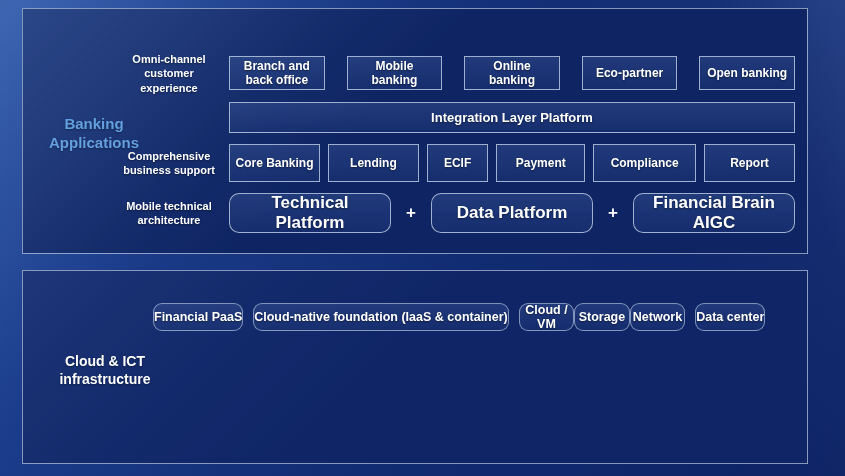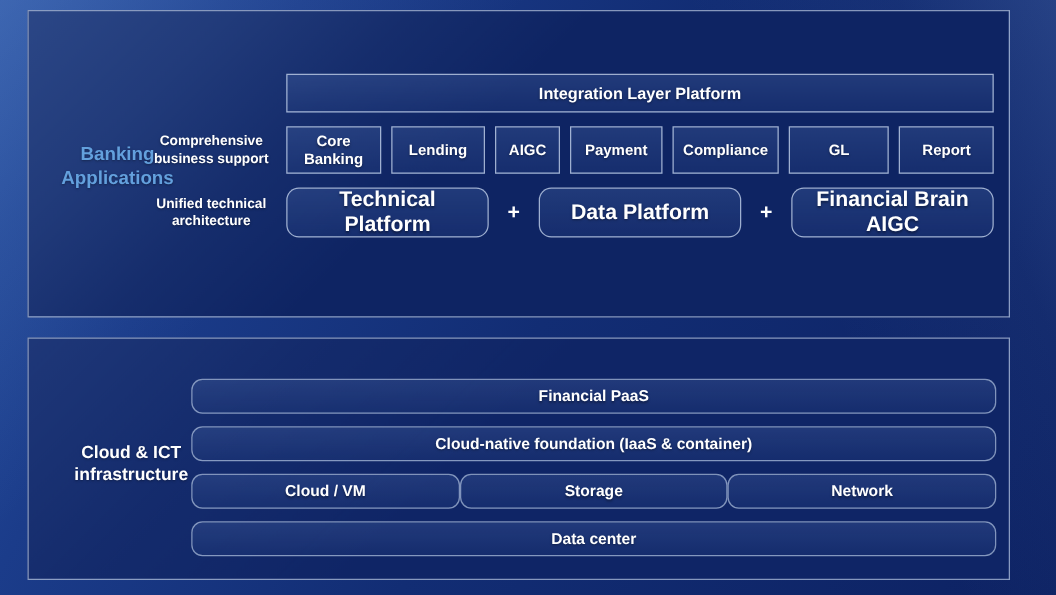--- a/index.html
+++ b/index.html
@@ -57,21 +57,21 @@
   .h-channel{height:34px;}
   .h-integration{height:31px;}
   .h-core{height:38px;}
   .h-arch{height:40px;}
   .box-integration{font-size:13px;}
   .box-arch{font-size:17px;border-radius:10px;}
   .plus{
     flex:0 0 40px;display:flex;align-items:center;justify-content:center;
     font-size:17px;font-weight:bold;color:#fff;
   }
-  .pills{position:absolute;left:130px;right:10px;top:32px;display:flex;flex-direction:column;gap:10px;}
+  .pills{position:absolute;left:130px;right:10px;top:32px;display:flex;gap:10px;}
   .pill{
     height:28px;border-radius:9px;box-sizing:border-box;
     display:flex;align-items:center;justify-content:center;
     border:1px solid rgba(205,220,242,0.58);
     background:linear-gradient(180deg, rgba(86,118,182,0.26), rgba(46,74,140,0.22));
     font-size:12.5px;font-weight:bold;text-align:center;
     text-shadow:0 1px 2px rgba(0,0,0,0.4);
   }
   .pill-row{display:flex;gap:0;}
   .pill-row .pill{flex:1 1 0;}
@@ -79,43 +79,52 @@
 </head>
 <body>
 
 <div>
 
   <section class="panel panel-apps">
     <div class="panel-title apps-title">Banking Applications</div>
 
     <div class="rows">
 
+      <div class="row">
+        <div class="row-label">Omni-channel customer experience</div>
+        <div class="row-boxes gap-lg">
+          <div class="box h-channel">Branch and back office</div>
+          <div class="box h-channel">Mobile banking</div>
+          <div class="box h-channel">Online banking</div>
+          <div class="box h-channel">Eco-partner</div>
+          <div class="box h-channel">Open banking</div>
+        </div>
+      </div>
 
       <div class="row row-integration">
         <div class="row-label"></div>
         <div class="row-boxes">
           <div class="box h-integration box-integration">Integration Layer Platform</div>
         </div>
       </div>
 
       <div class="row">
         <div class="row-label">Comprehensive business support</div>
         <div class="row-boxes gap-sm">
           <div class="box h-core" style="flex:80 1 0;">Core Banking</div>
           <div class="box h-core" style="flex:80 1 0;">Lending</div>
-          <div class="box h-core" style="flex:50 1 0;">AIGC</div>
+          <div class="box h-core" style="flex:50 1 0;">ECIF</div>
           <div class="box h-core" style="flex:78 1 0;">Payment</div>
           <div class="box h-core" style="flex:92 1 0;">Compliance</div>
-          <div class="box h-core" style="flex:86 1 0;">GL</div>
           <div class="box h-core" style="flex:80 1 0;">Report</div>
         </div>
       </div>
 
       <div class="row">
-        <div class="row-label">Unified technical architecture</div>
+        <div class="row-label">Mobile technical architecture</div>
         <div class="row-boxes">
           <div class="box h-arch box-arch">Technical Platform</div>
           <div class="plus">+</div>
           <div class="box h-arch box-arch">Data Platform</div>
           <div class="plus">+</div>
           <div class="box h-arch box-arch">Financial Brain AIGC</div>
         </div>
       </div>
 
     </div>

